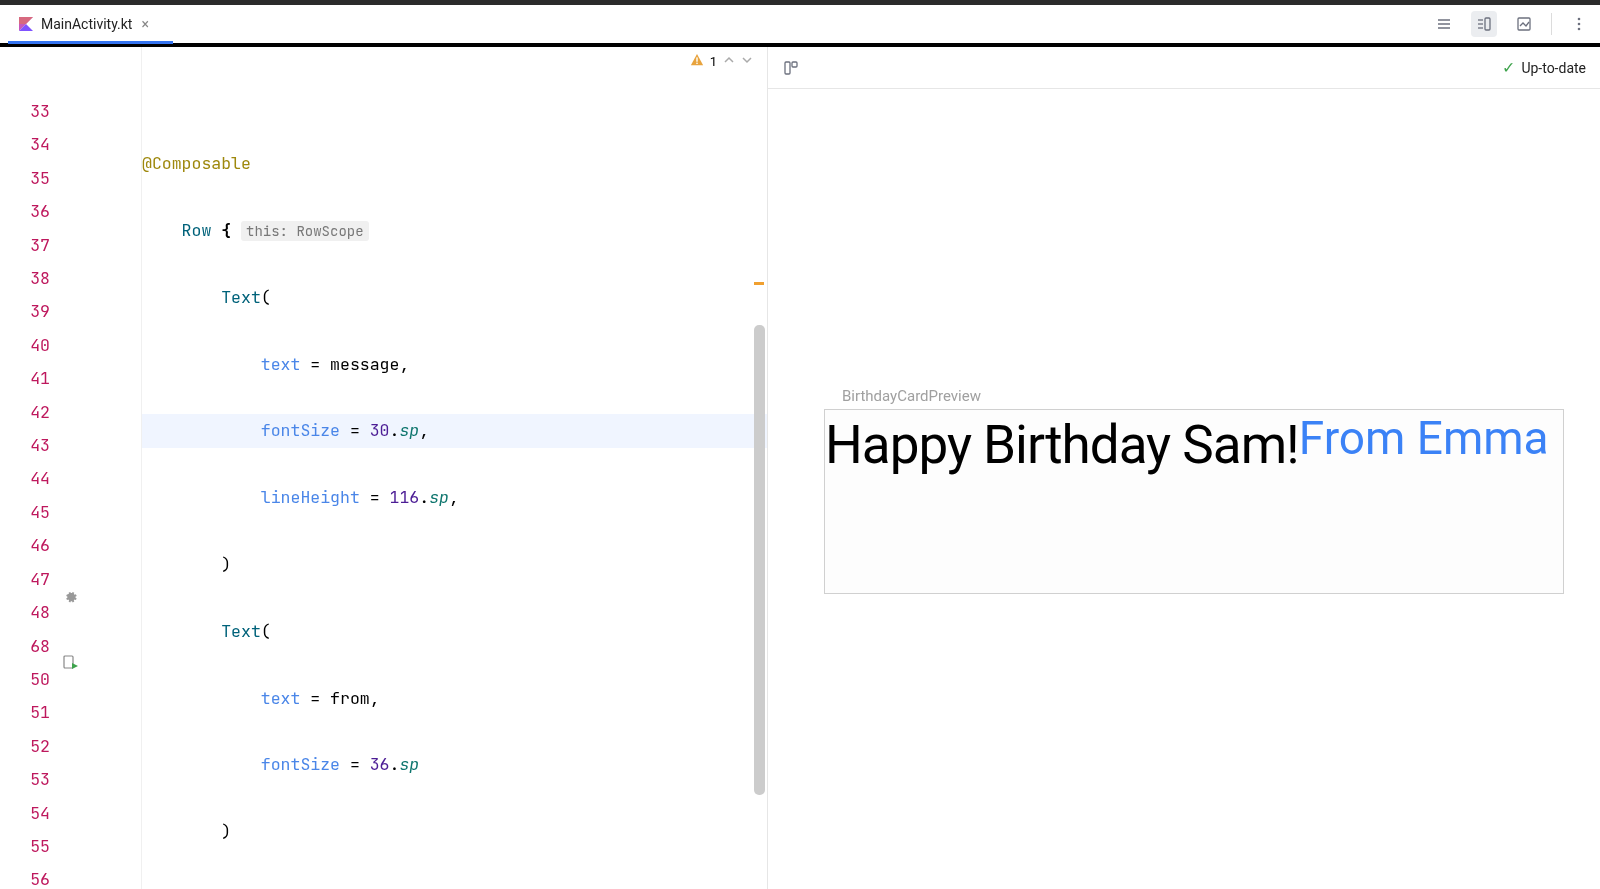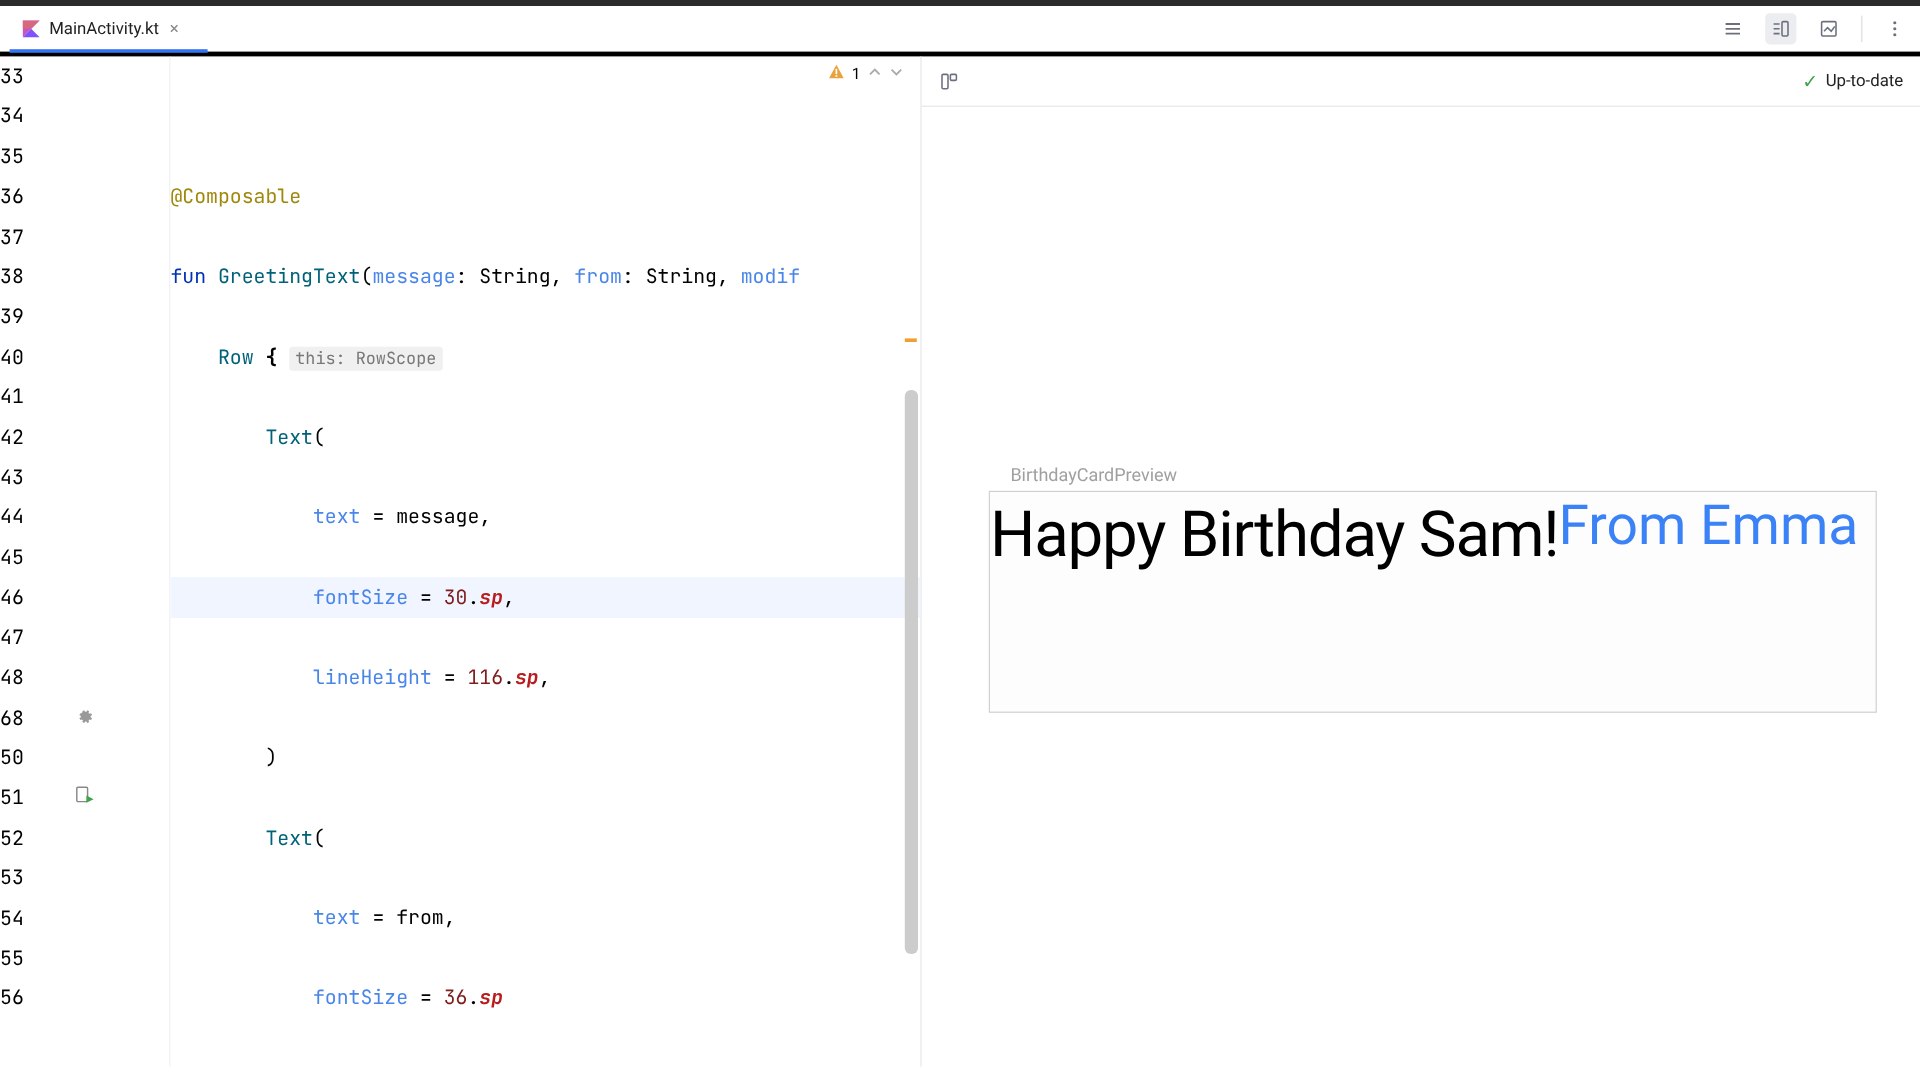--- a/index.html
+++ b/index.html
@@ -136,25 +136,26 @@
     .code-area {
       display: flex;
       height: 100%;
       font-family: "JetBrains Mono", Menlo, Consolas, monospace;
       font-size: 16.5px;
       line-height: 33.4px;
     }
 
     .gutter {
       width: 60px;
-      text-align: left;
-      color: #000000;
+      text-align: right;
+      color: #be185d;
       padding-right: 10px;
       user-select: none;
       flex-shrink: 0;
+      margin-top: 48px;
     }
 
     .gutter-extra {
       width: 30px;
       position: relative;
       flex-shrink: 0;
     }
 
     .gutter-icon {
       position: absolute;
@@ -182,22 +183,22 @@
 
     .code-line.highlighted {
       background: #f0f5ff;
     }
 
     
     .kw { color: #0033b3; }
     .fn { color: #00627a; }
     .annot { color: #9e880d; }
     .param { color: #4a86e8; }
-    .num { color: #7f1d1d; }
-    .prop { color: #b91c1c; font-style: italic; font-weight: bold; }
+    .num { color: #4c1d95; }
+    .prop { color: #0f766e; font-style: italic; }
     .hint { color: #787878; background: #f0f0f0; border-radius: 3px; padding: 1px 5px; font-size: 14px; }
     .type { color: #00627a; }
 
     
     .editor-scrollbar {
       position: absolute;
       right: 2px;
       top: 278px;
       width: 11px;
       height: 470px;
@@ -399,21 +400,20 @@
           <svg width="16" height="16" viewBox="0 0 16 16">
               <rect x="1" y="2" width="9" height="12" rx="1" fill="none" stroke="#888" stroke-width="1.2"></rect>
               <path d="M9 9 L15 12 L9 15 Z" fill="#3ea34c"></path>
             </svg>
         </span>
       </div>
       <div class="fold-column"></div>
       <div class="code-content">
 <div class="code-line"></div>
 <div class="code-line"><span class="annot">@Composable</span></div>
-<div class="code-line"><span class="kw">fun </span><span class="fn">GreetingText</span><span>(</span><span class="param">message</span><span>: String, </span><span class="param">from</span><span>: String, </span><span class="param">modif</span></div>
 <div class="code-line">    <span class="type">Row</span><span style="font-weight:bold"> { </span><span class="hint">this: RowScope</span></div>
 <div class="code-line">        <span class="fn">Text</span><span>(</span></div>
 <div class="code-line">            <span class="param">text</span><span> = message,</span></div>
 <div class="code-line highlighted">            <span class="param">fontSize</span><span> = </span><span class="num">30</span><span>.</span><span class="prop">sp</span><span>,</span></div>
 <div class="code-line">            <span class="param">lineHeight</span><span> = </span><span class="num">116</span><span>.</span><span class="prop">sp</span><span>,</span></div>
 <div class="code-line">        <span>)</span></div>
 <div class="code-line">        <span class="fn">Text</span><span>(</span></div>
 <div class="code-line">            <span class="param">text</span><span> = from,</span></div>
 <div class="code-line">            <span class="param">fontSize</span><span> = </span><span class="num">36</span><span>.</span><span class="prop">sp</span></div>
 <div class="code-line">        <span>)</span></div>

